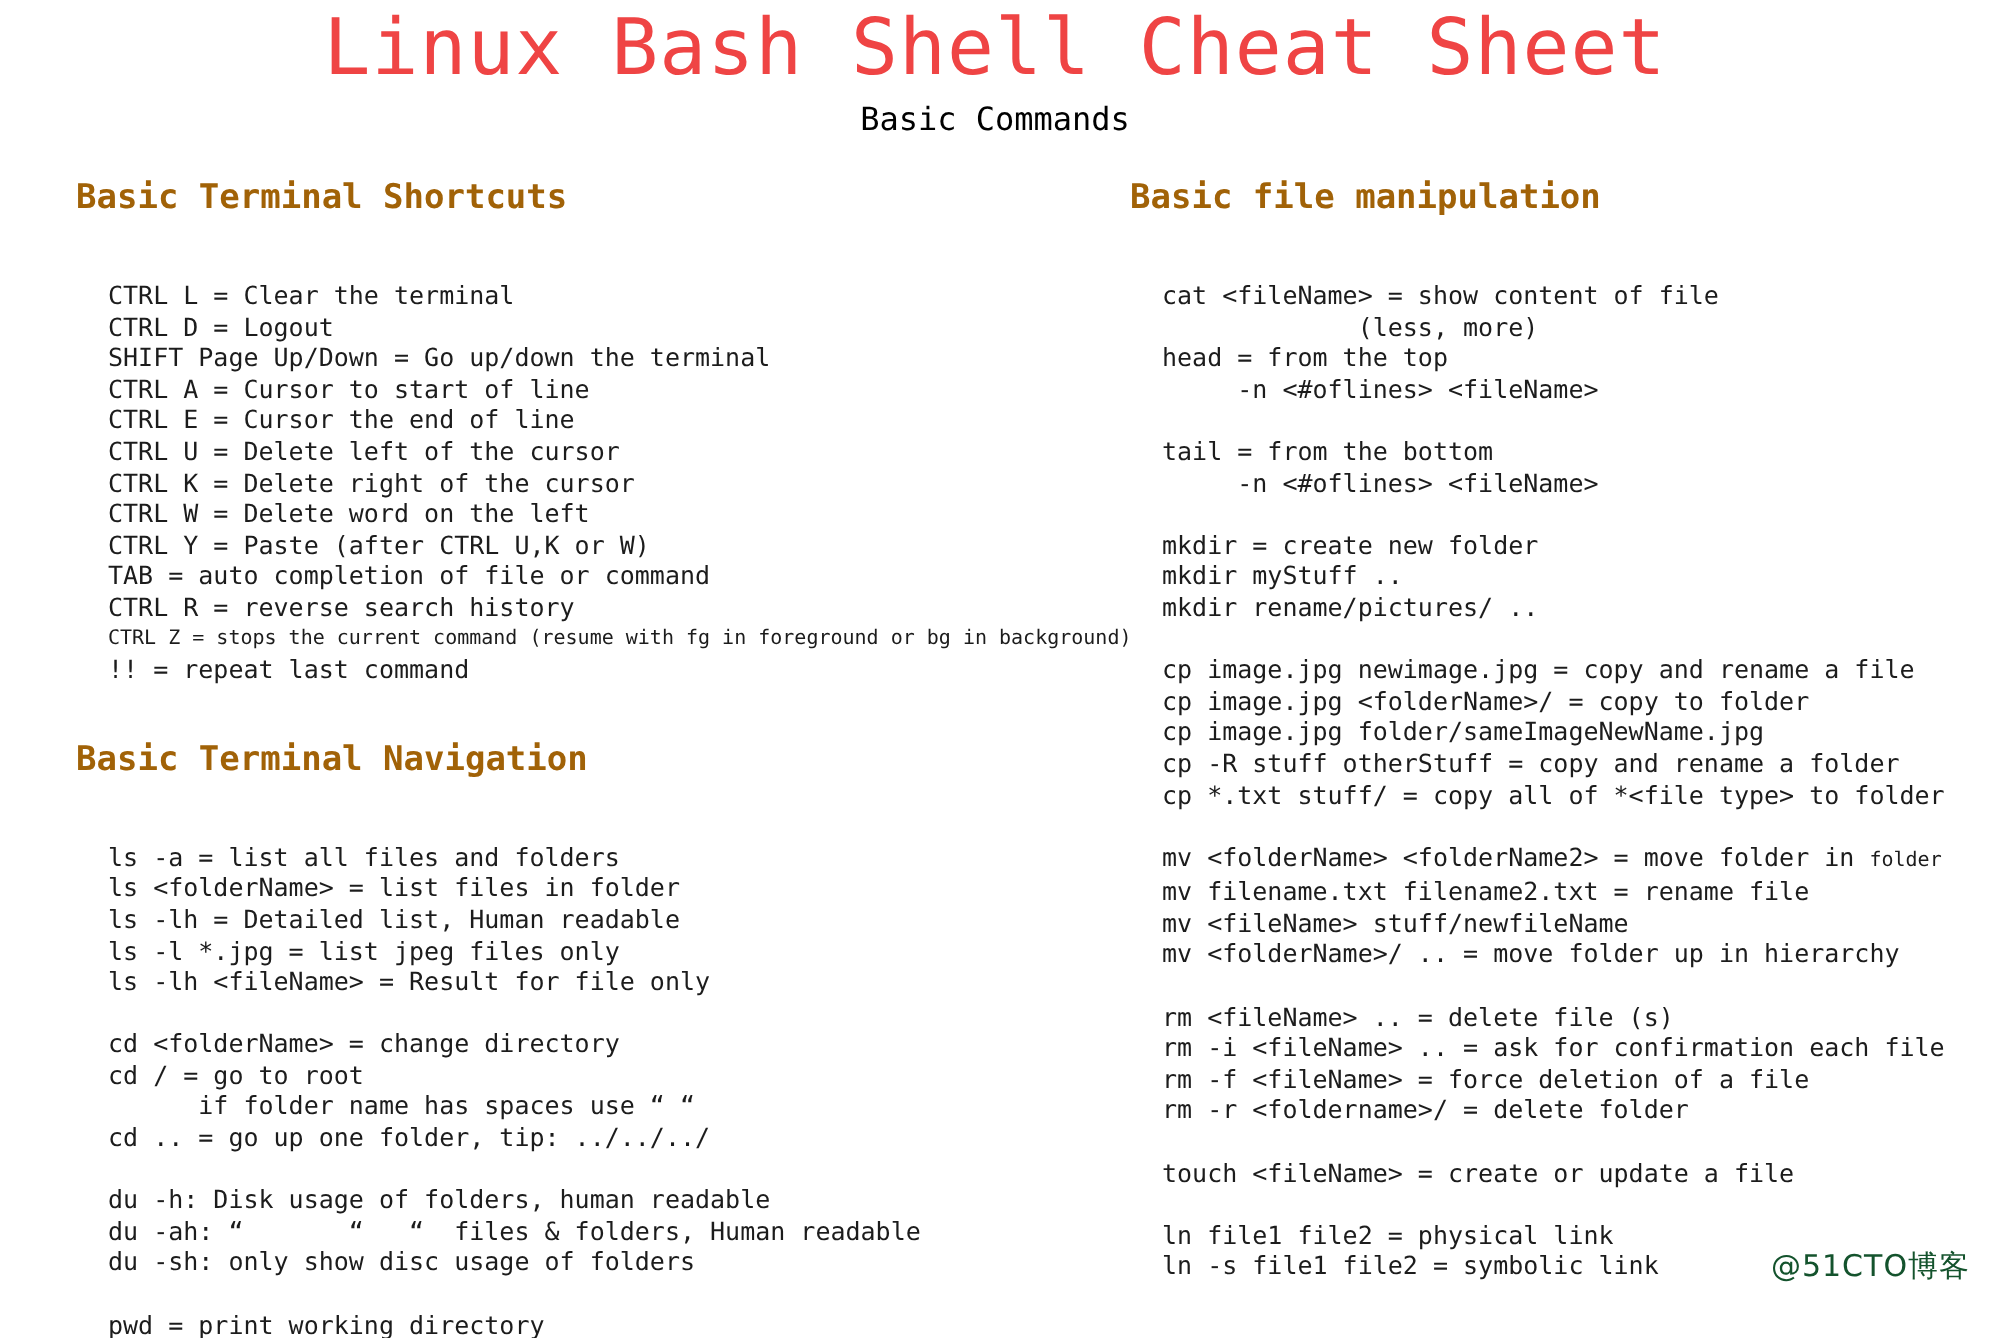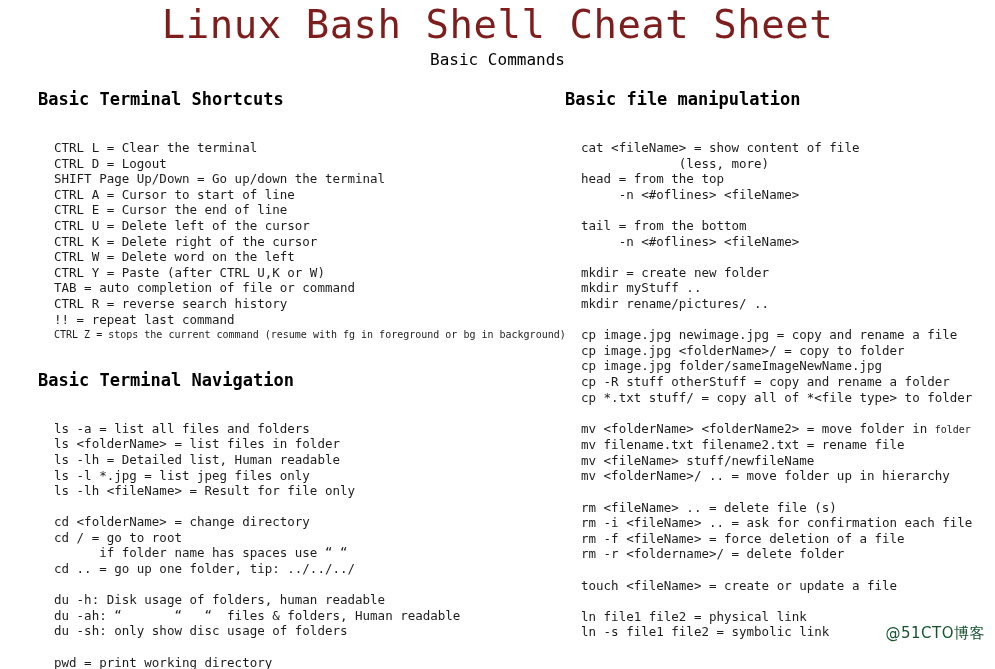--- a/index.html
+++ b/index.html
@@ -23,21 +23,21 @@
     text-align: center;
     padding-top: 2px;
   }
   .main-title {
     font-family: "DejaVu Sans Mono", "Liberation Mono", monospace;
     font-size: 39px;
     font-weight: 400;
     letter-spacing: 0.5px;
     line-height: 46px;
     margin: 0;
-    color: #7f1d1d;
+    color: #ef4444;
   }
   .sub-title {
     font-family: "DejaVu Sans Mono", "Liberation Mono", monospace;
     font-size: 16px;
     font-weight: 400;
     line-height: 20px;
     margin: 2px 0 0 0;
     color: #000000;
   }
 
@@ -54,21 +54,21 @@
   }
   .col-left  { left: 38px;  width: 515px; }
   .col-right { left: 565px; width: 425px; }
 
   .section-title {
     font-family: "DejaVu Sans Mono", "Liberation Mono", monospace;
     font-size: 17px;
     font-weight: bold;
     line-height: 22px;
     margin: 0;
-    color: #000000;
+    color: #a16207;
     white-space: pre;
   }
 
   .lines {
     margin: 16px;
     padding: 0;
   }
   .line {
     font-family: "DejaVu Sans Mono", "Liberation Mono", monospace;
     font-size: 12.5px;
@@ -119,22 +119,22 @@
         <div class="line">CTRL D = Logout</div>
         <div class="line">SHIFT Page Up/Down = Go up/down the terminal</div>
         <div class="line">CTRL A = Cursor to start of line</div>
         <div class="line">CTRL E = Cursor the end of line</div>
         <div class="line">CTRL U = Delete left of the cursor</div>
         <div class="line">CTRL K = Delete right of the cursor</div>
         <div class="line">CTRL W = Delete word on the left</div>
         <div class="line">CTRL Y = Paste (after CTRL U,K or W)</div>
         <div class="line">TAB = auto completion of file or command</div>
         <div class="line">CTRL R = reverse search history</div>
+        <div class="line small">CTRL Z = stops the current command (resume with fg in foreground or bg in background)</div>
         <div class="line">!! = repeat last command</div>
-        <div class="line small">CTRL Z = stops the current command (resume with fg in foreground or bg in background)</div>
       </div>
       <div class="before-title"></div>
       <div class="section-title">Basic Terminal Navigation</div>
       <div class="after-title"></div>
       <div class="lines">
         <div class="line">ls -a = list all files and folders</div>
         <div class="line">ls &lt;folderName&gt; = list files in folder</div>
         <div class="line">ls -lh = Detailed list, Human readable</div>
         <div class="line">ls -l *.jpg = list jpeg files only</div>
         <div class="line">ls -lh &lt;fileName&gt; = Result for file only</div>

